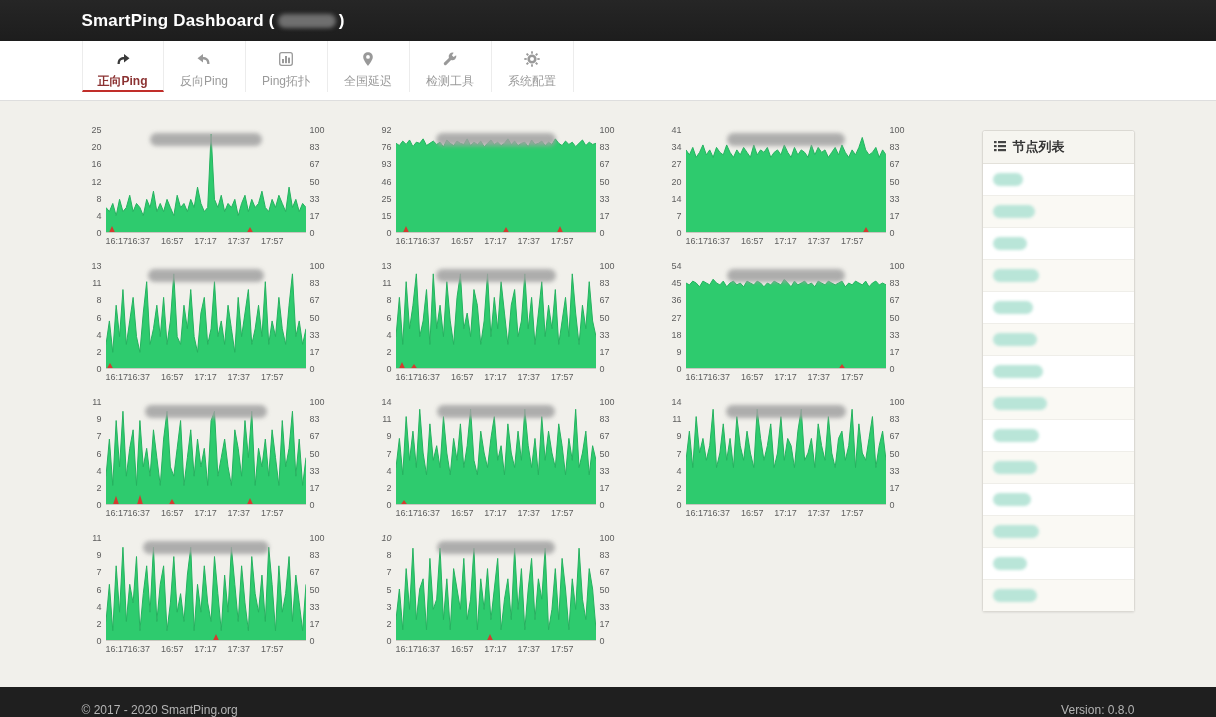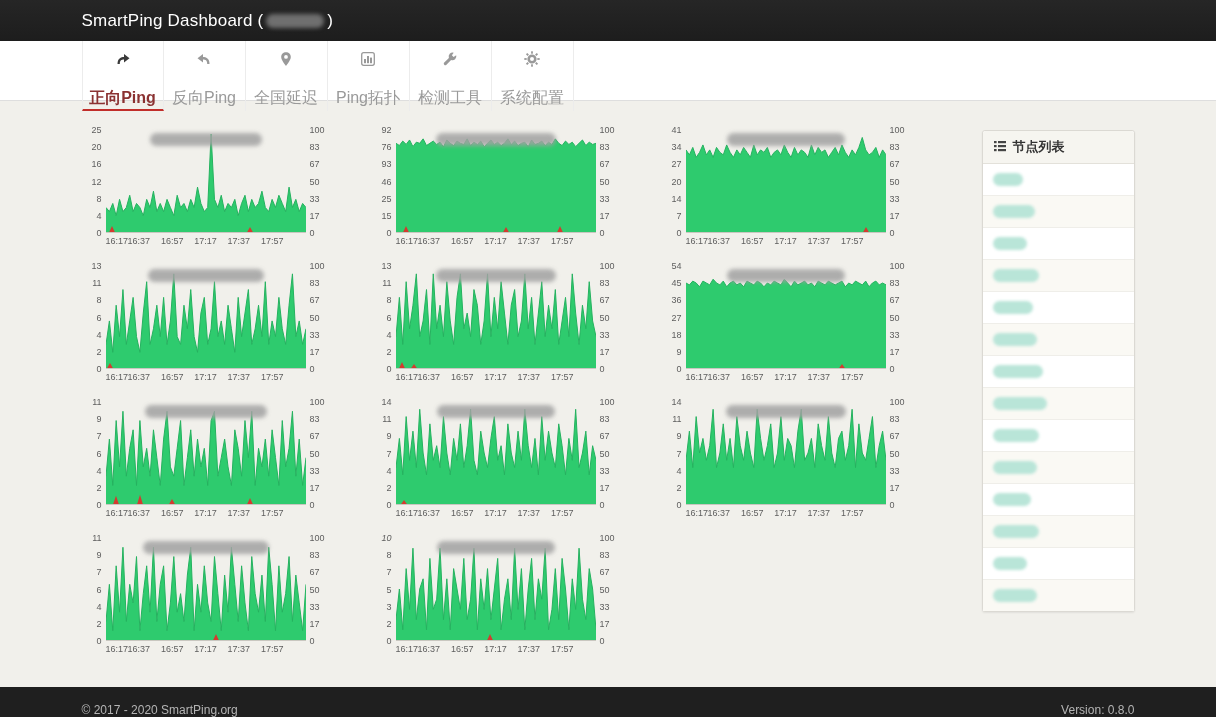--- a/index.html
+++ b/index.html
@@ -2,31 +2,31 @@
 <html><head>
 <meta charset="utf-8">
 <style>
   *{margin:0;padding:0;box-sizing:border-box}
   html,body{width:1216px;height:717px;overflow:hidden}
   body{font-family:"Liberation Sans","DejaVu Sans",sans-serif;background:#f1f0eb;position:relative}
   .container{width:1053px;margin:0 auto}
 
   
   .app-header{background:linear-gradient(#262626,#1d1d1d);height:41px;display:flex;align-items:center}
-  .app-title{color:#fff;font-size:17px;font-weight:normal;letter-spacing:.2px;display:flex;align-items:center}
+  .app-title{color:#fff;font-size:17px;font-weight:bold;letter-spacing:.2px;display:flex;align-items:center}
   .title-redaction{display:inline-block;width:58px;height:14px;border-radius:7px;background:#6f6f6f;filter:blur(2px);margin:0 3px}
 
   
   .nav-bar{background:#fff;border-bottom:1px solid #dedede;height:60px}
   .nav-tabs{display:flex;height:100%}
   .tab{width:82px;text-align:center;padding-top:10px;border-right:1px solid #ececec;cursor:pointer;position:relative}
   .tab:first-child{border-left:1px solid #ececec}
   .tab-icon{display:block;height:17px}
   .tab-icon svg{display:inline-block;vertical-align:top}
-  .tab-label{display:block;font-size:16px;color:#9a9a9a;margin-top:20px}
+  .tab-label{display:block;font-size:12px;color:#9a9a9a;margin-top:5px}
   .tab.active{border-bottom:2px solid #c12e2a}
   .tab.active .tab-label{color:#8b3232;font-weight:bold}
   .tab.active svg path,.tab.active svg rect{fill:#3a3a3a}
 
   
   .main{padding-top:29px;display:flex;justify-content:space-between}
   .charts-grid{display:grid;grid-template-columns:repeat(3,250px);column-gap:40px;row-gap:16px;align-content:start}
   .chart{width:250px;height:120px}
   .chart-body{display:flex;height:103px}
   .yaxis{position:relative;font-size:9px;color:#5e5e5e}
@@ -76,32 +76,32 @@
     <span class="tab-label">正向Ping</span>
   </div>
         <div class="tab">
     <span class="tab-icon"><svg width="16" height="16" viewBox="0 0 16 16">
               <path fill="#999" d="M13.5,13 C13.5,7.5 10,6.2 7,6.1 L7,3 L1.5,7.2 L7,11.4 L7,8.6 C9.5,8.7 11.2,9.3 11.2,13 Z"></path>
             </svg></span>
     <span class="tab-label">反向Ping</span>
   </div>
         <div class="tab">
     <span class="tab-icon"><svg width="16" height="16" viewBox="0 0 16 16">
-              <path fill="#999" fill-rule="evenodd" d="M8,1.2 C5.2,1.2 3.2,3.3 3.2,5.9 C3.2,9.4 8,14.8 8,14.8 C8,14.8 12.8,9.4 12.8,5.9 C12.8,3.3 10.8,1.2 8,1.2 Z M8,7.8 A1.9,1.9 0 1 1 8,4 A1.9,1.9 0 1 1 8,7.8 Z"></path>
-            </svg></span>
-    <span class="tab-label">全国延迟</span>
-  </div>
-        <div class="tab">
-    <span class="tab-icon"><svg width="16" height="16" viewBox="0 0 16 16">
               <rect x="1.7" y="1.7" width="12.6" height="12.6" rx="2" fill="none" stroke="#999" stroke-width="1.3"></rect>
               <rect fill="#999" x="4" y="8" width="2" height="4.2"></rect>
               <rect fill="#999" x="7" y="5" width="2" height="7.2"></rect>
               <rect fill="#999" x="10" y="6.6" width="2" height="5.6"></rect>
             </svg></span>
     <span class="tab-label">Ping拓扑</span>
+  </div>
+        <div class="tab">
+    <span class="tab-icon"><svg width="16" height="16" viewBox="0 0 16 16">
+              <path fill="#999" fill-rule="evenodd" d="M8,1.2 C5.2,1.2 3.2,3.3 3.2,5.9 C3.2,9.4 8,14.8 8,14.8 C8,14.8 12.8,9.4 12.8,5.9 C12.8,3.3 10.8,1.2 8,1.2 Z M8,7.8 A1.9,1.9 0 1 1 8,4 A1.9,1.9 0 1 1 8,7.8 Z"></path>
+            </svg></span>
+    <span class="tab-label">全国延迟</span>
   </div>
         <div class="tab">
     <span class="tab-icon"><svg width="16" height="16" viewBox="0 0 16 16">
               <path fill="#999" d="M14.2,4.2 L11.6,6 L9.9,4.3 L11.7,1.7 A4,4 0 0 0 6.9,6.9 L2,11.8 A1.6,1.6 0 0 0 4.2,14 L9.1,9.1 A4,4 0 0 0 14.2,4.2 Z"></path>
             </svg></span>
     <span class="tab-label">检测工具</span>
   </div>
         <div class="tab">
     <span class="tab-icon"><svg width="16" height="16" viewBox="0 0 16 16">
               <g fill="#999">

